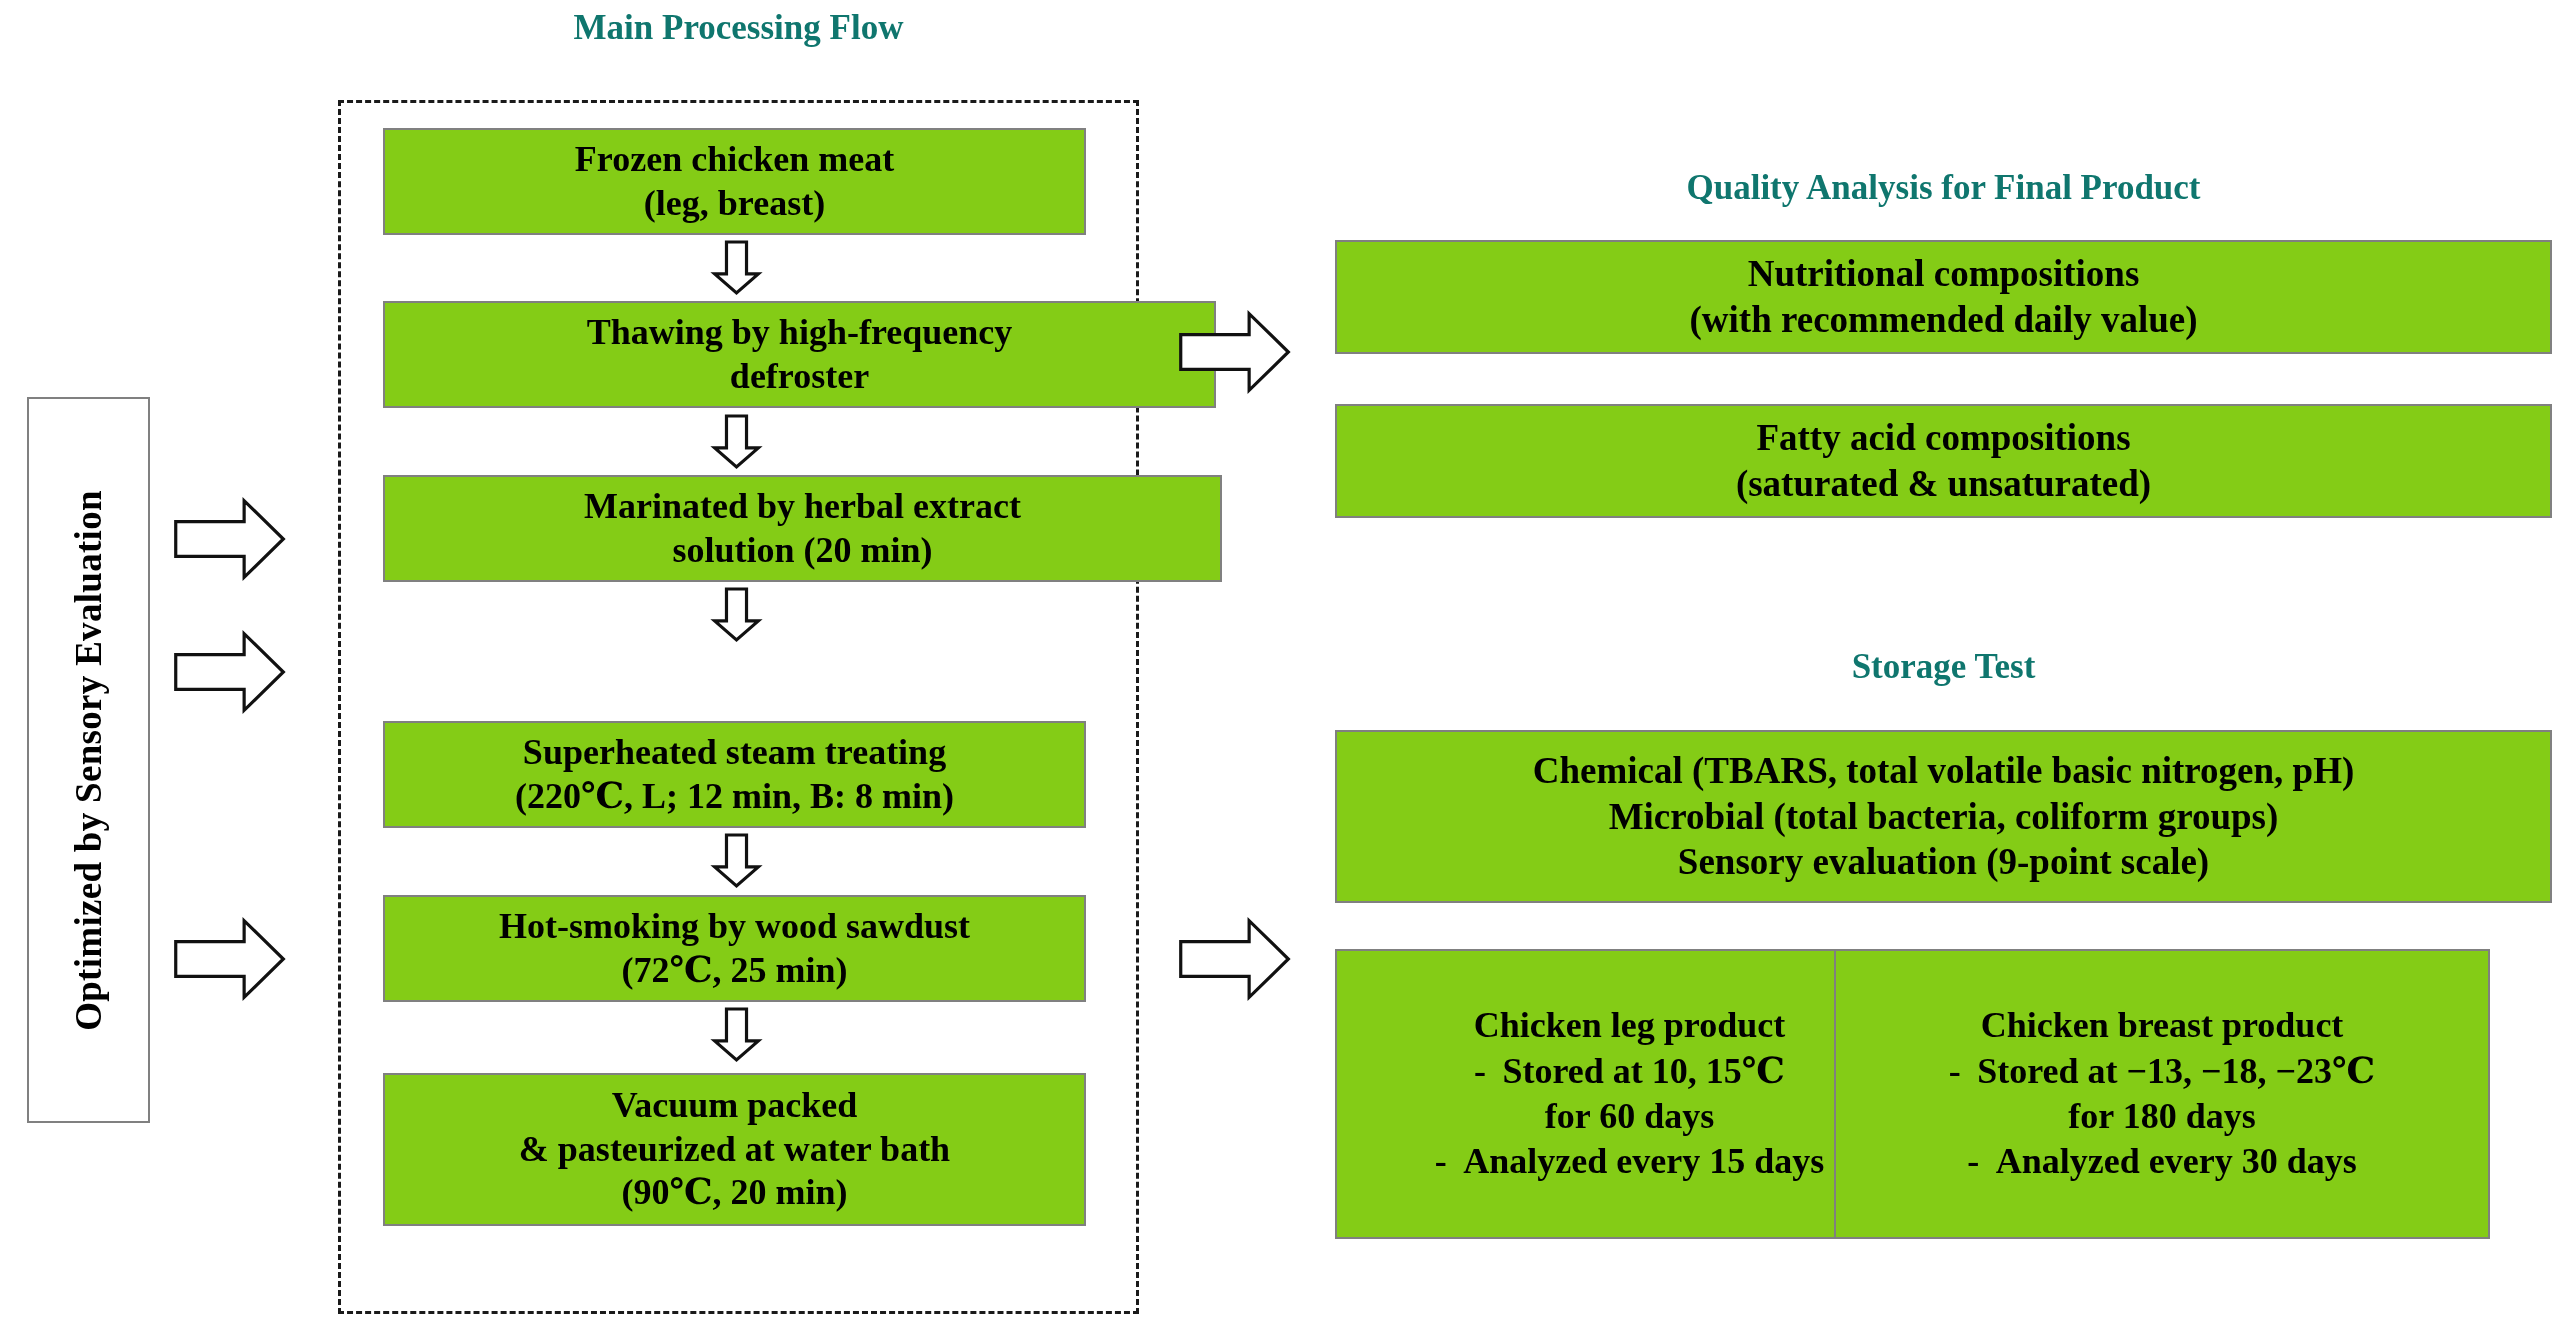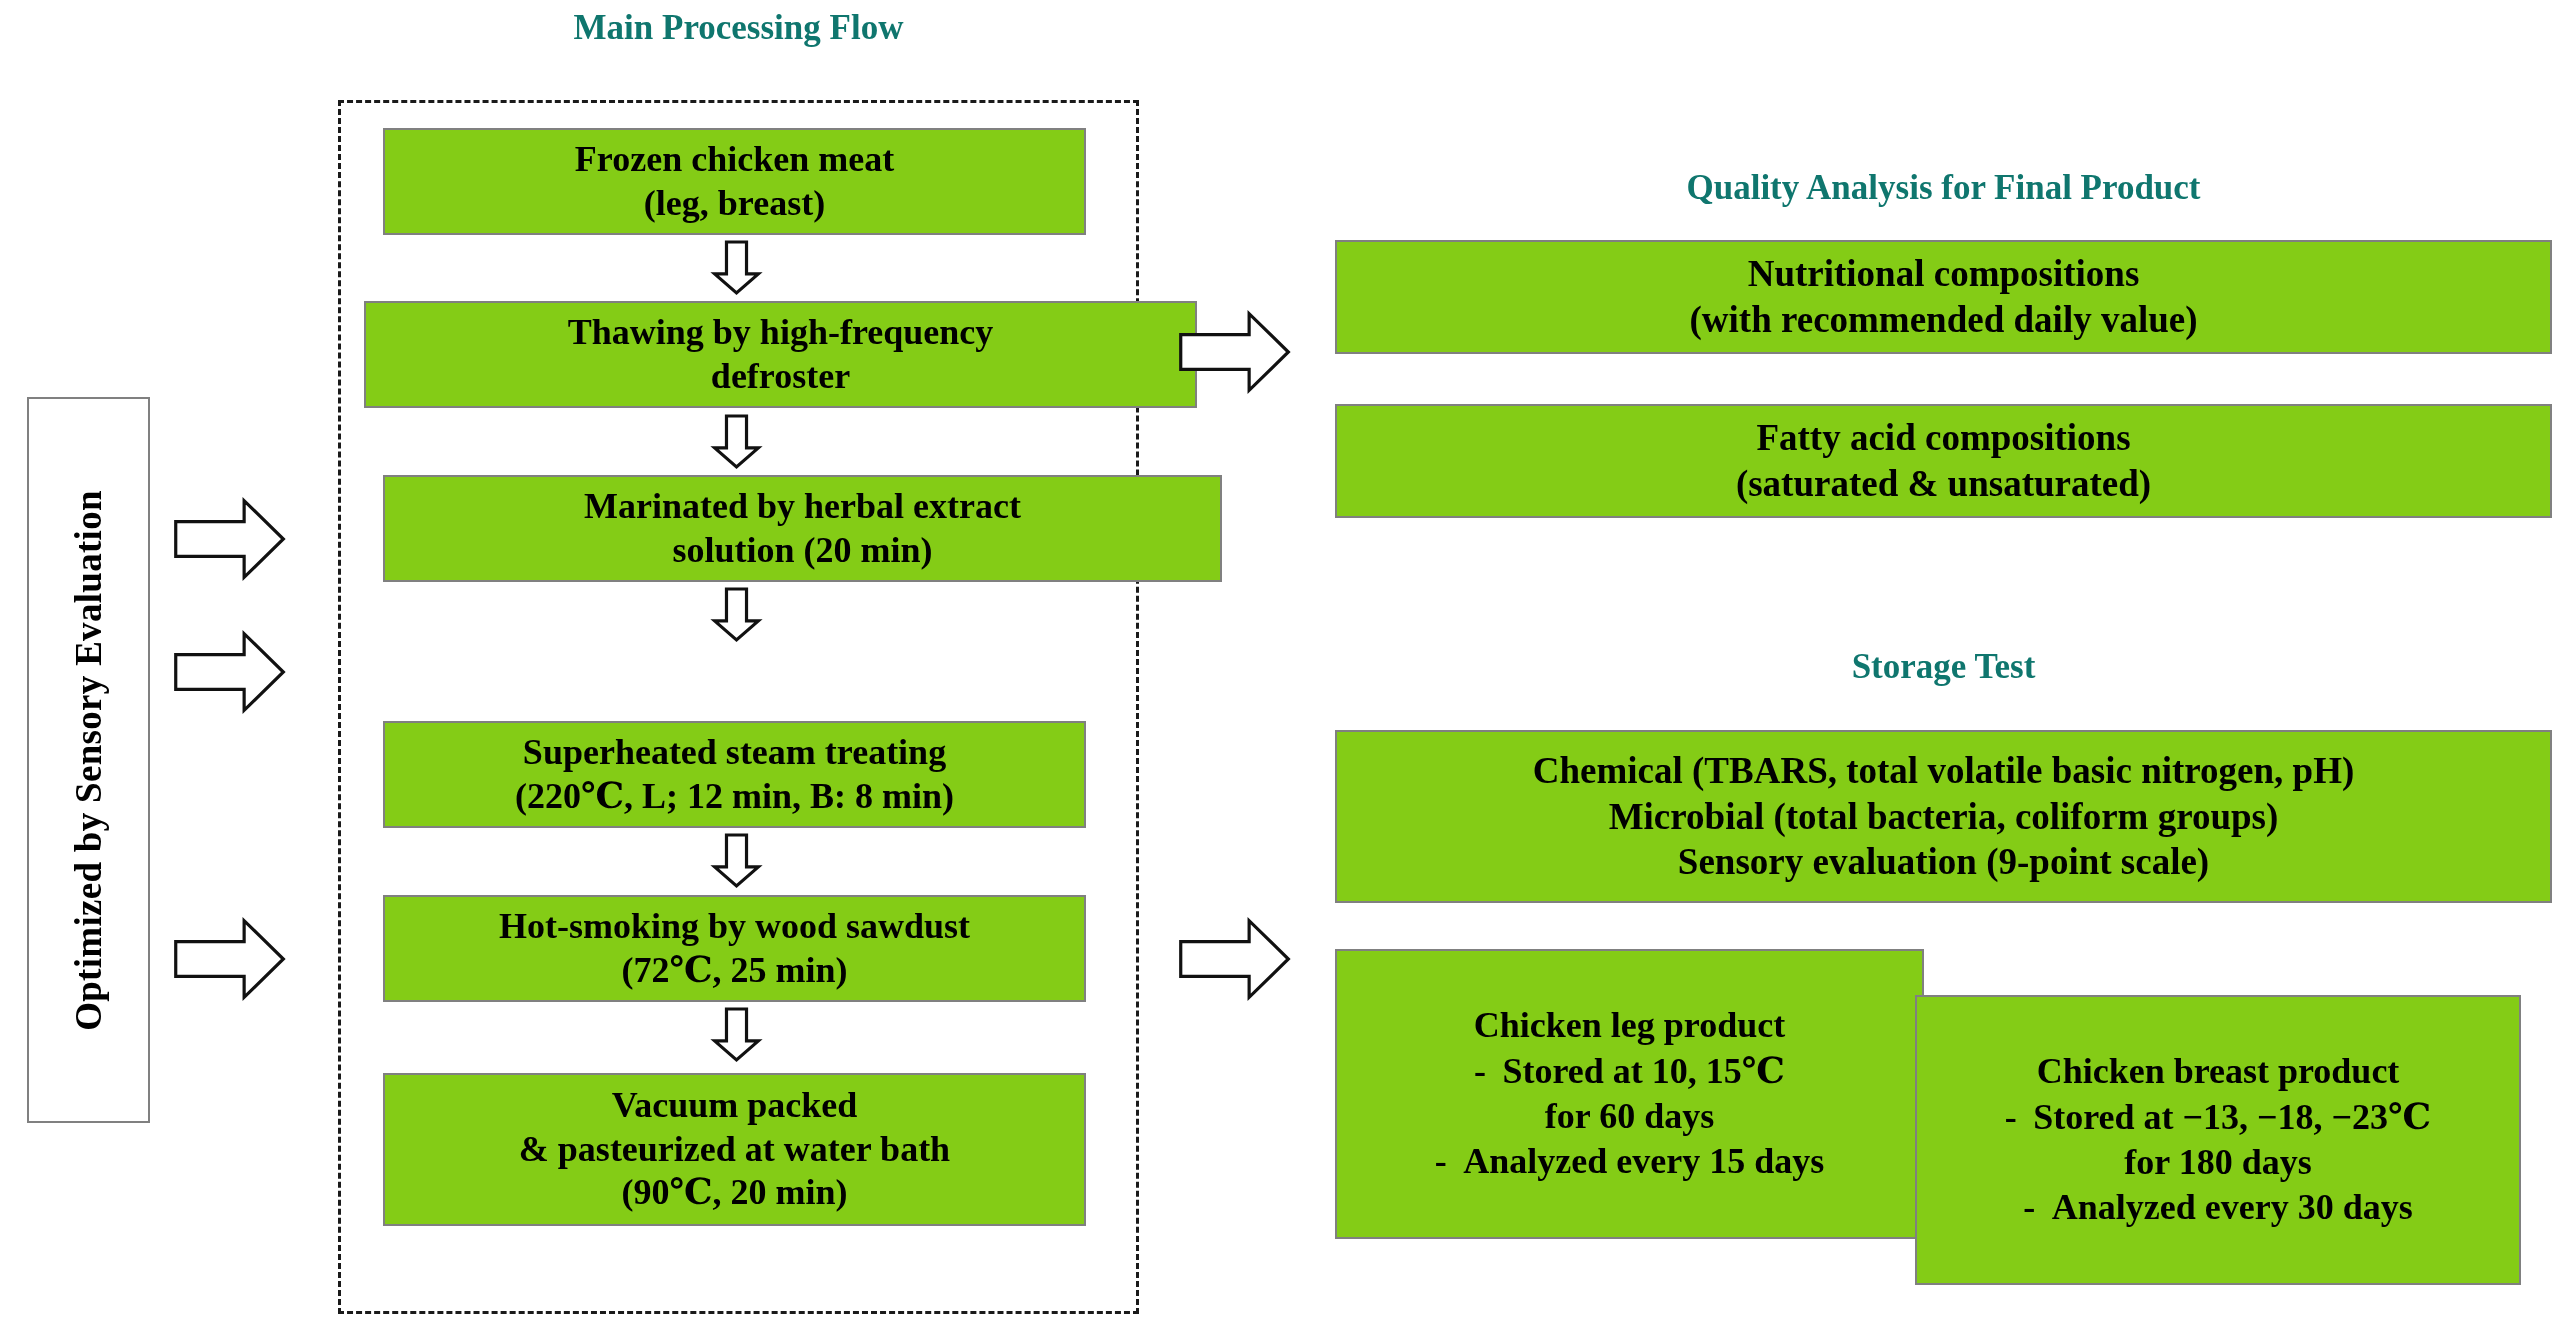--- a/index.html
+++ b/index.html
@@ -139,21 +139,21 @@
       <span class="ln">(leg, breast)</span>
     </span>
   </div>
 
   <div class="abs" style="left:711px; top:239px; width:51px; height:57px;">
     <svg class="arrow-svg" viewBox="0 0 56 62" width="51" height="57">
       <path class="arrow-path" d="M 17 3 L 39 3 L 39 38 L 52 38 L 28 59 L 4 38 L 17 38 Z"></path>
     </svg>
   </div>
 
-  <div class="abs box flow-box" style="left:364px; top:301px; width:833px; height:107px;">
+  <div class="abs box flow-box" style="left:383px; top:301px; width:833px; height:107px;">
     <span class="lines">
       <span class="ln">Thawing by high-frequency</span>
       <span class="ln">defroster</span>
     </span>
   </div>
 
   <div class="abs" style="left:711px; top:413px; width:51px; height:57px;">
     <svg class="arrow-svg" viewBox="0 0 56 62" width="51" height="57">
       <path class="arrow-path" d="M 17 3 L 39 3 L 39 38 L 52 38 L 28 59 L 4 38 L 17 38 Z"></path>
     </svg>
@@ -251,21 +251,21 @@
         <span>Stored at 10, 15℃</span>
       </span>
       <span class="ln">for 60 days</span>
       <span class="ln-bullet">
         <span class="bullet-dash">-</span>
         <span>Analyzed every 15 days</span>
       </span>
     </span>
   </div>
 
-  <div class="abs box product-box" style="left:1915px; top:949px; width:606px; height:290px;margin-top:46px;">
+  <div class="abs box product-box" style="left:1834px; top:949px; width:656px; height:290px;">
     <span class="lines">
       <span class="ln">Chicken breast product</span>
       <span class="ln-bullet">
         <span class="bullet-dash">-</span>
         <span>Stored at −13, −18, −23℃</span>
       </span>
       <span class="ln">for 180 days</span>
       <span class="ln-bullet">
         <span class="bullet-dash">-</span>
         <span>Analyzed every 30 days</span>

